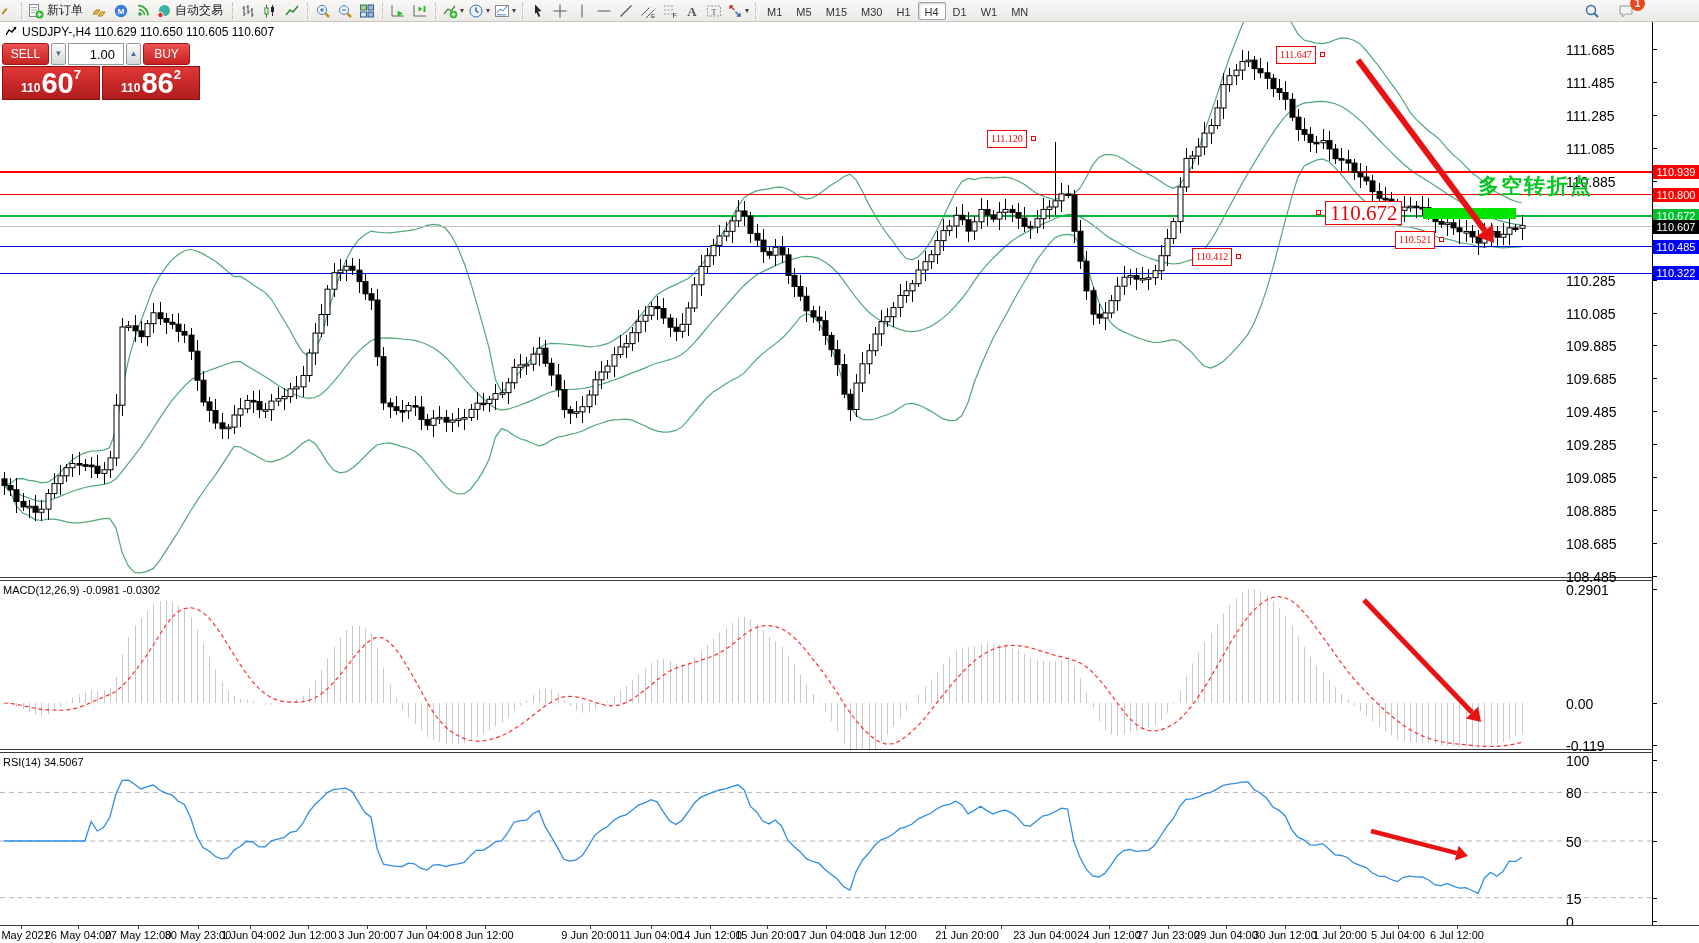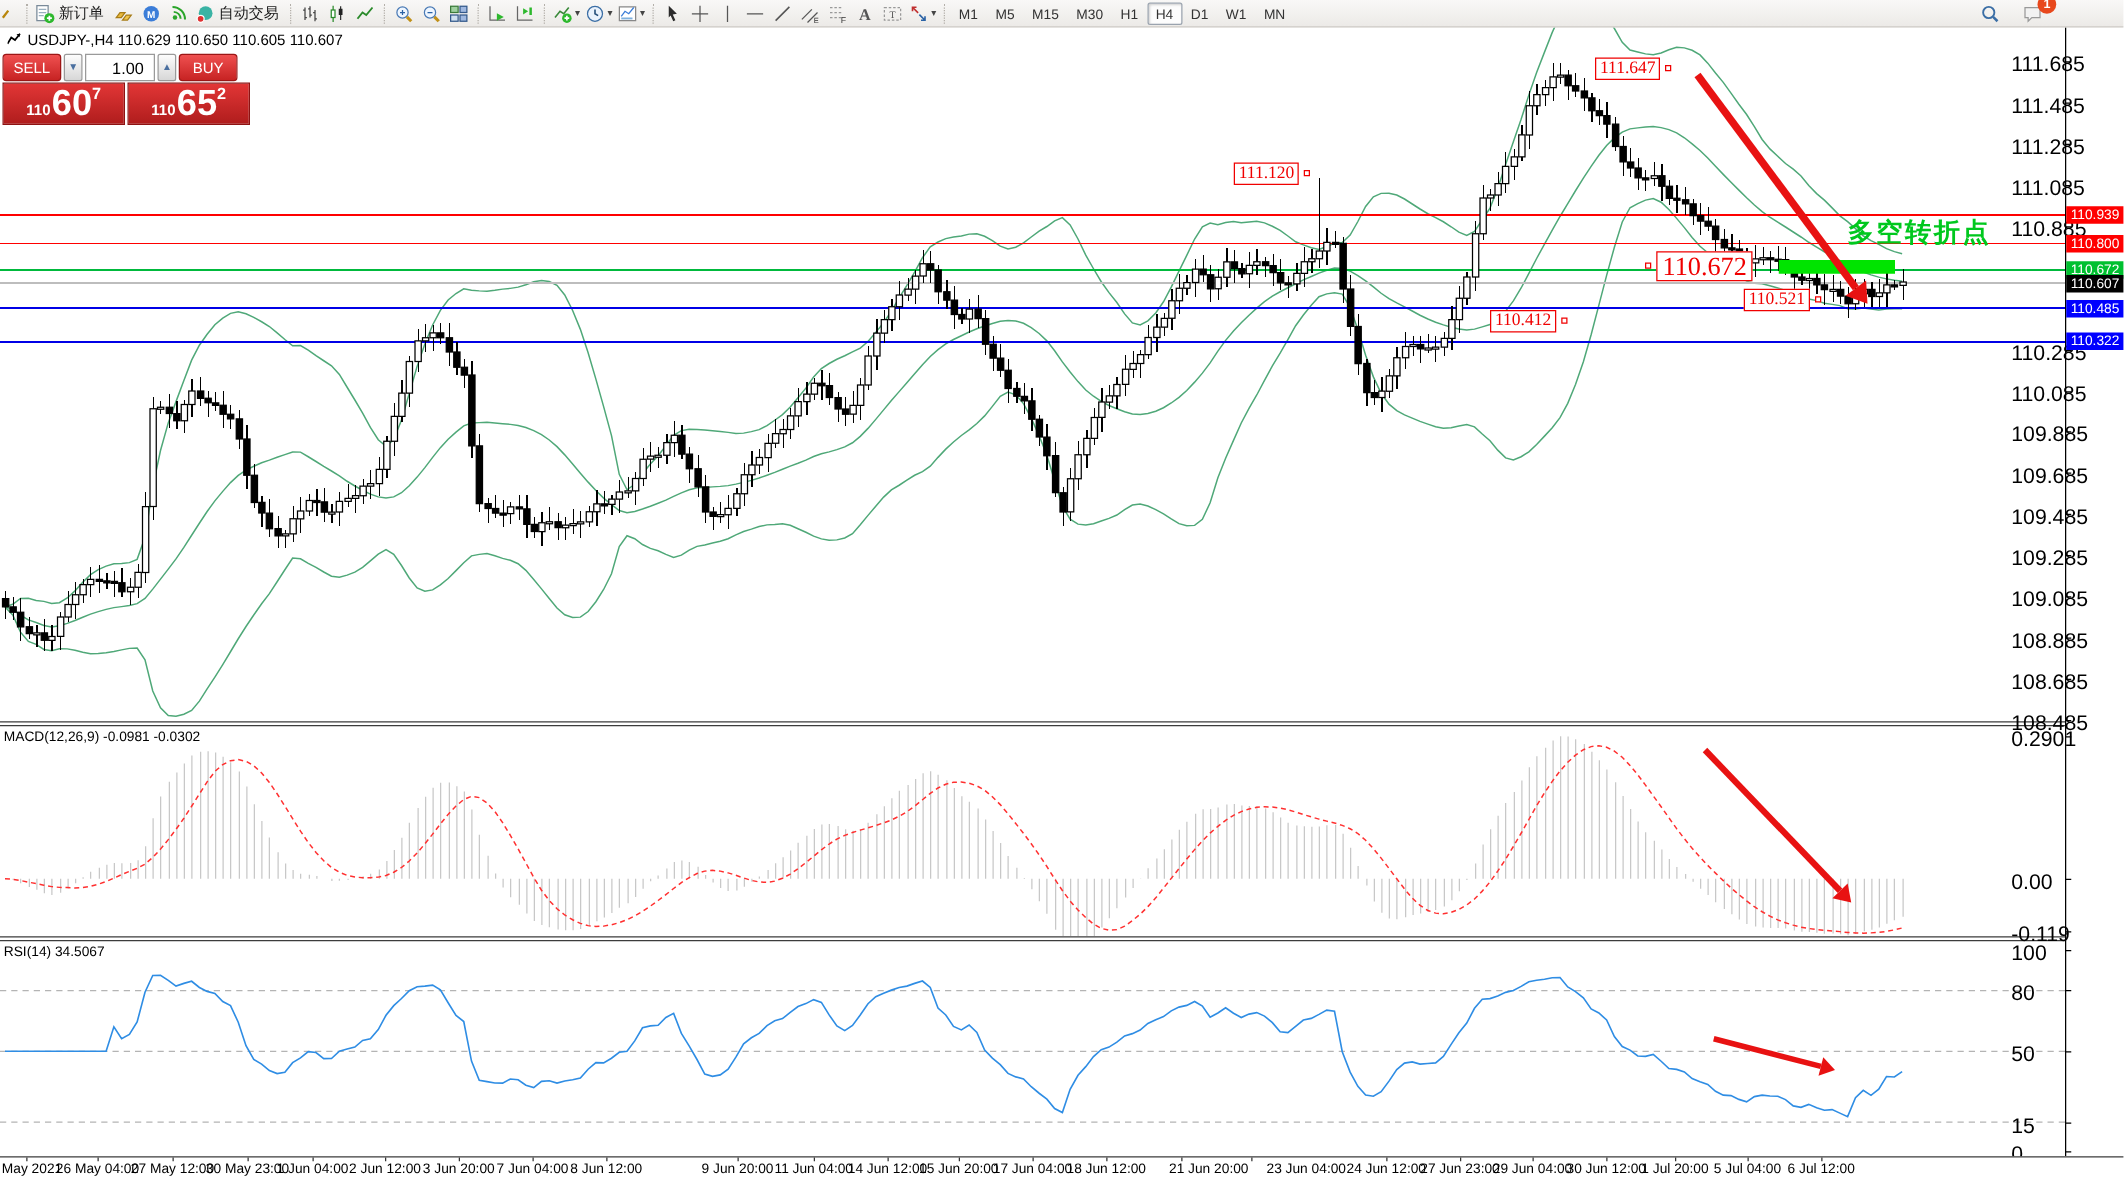--- a/index.html
+++ b/index.html
@@ -23,33 +23,33 @@
   .chatwrap { position:relative; }
   .nbadge { position:absolute; top:-5px; right:-8px; min-width:15px; height:15px; line-height:15px;
     background:#e8481c; color:#fff; border-radius:8px; font-size:10px; font-weight:bold;
     text-align:center; padding:0 2px; }
   
   #chart { position:absolute; left:0; top:22px; width:1699px; height:921px; }
   svg.panel { position:absolute; left:0; z-index:1; }
   #axis-line { position:absolute; left:1652px; top:0; height:903px; width:0; border-left:1px solid #000; z-index:2; }
   .panel-sep { position:absolute; left:0; width:1652px; height:4px; background:#fff;
     border-top:1px solid #3c3c3c; border-bottom:1px solid #3c3c3c; z-index:3; }
-  .ax-lbl { position:absolute; left:1609px; font-size:17px; color:#000; white-space:nowrap; z-index:3; }
+  .ax-lbl { position:absolute; left:1566px; font-size:14px; color:#000; white-space:nowrap; z-index:3; }
   .ax-tick { position:absolute; left:1652px; width:5px; height:1px; background:#000; z-index:3; }
   .ax-badge { position:absolute; left:1653px; width:46px; height:14px; line-height:14px; font-size:11px;
     color:#fff; text-align:center; white-space:nowrap; z-index:4; }
   #time-axis { position:absolute; left:0; top:903px; width:1699px; height:18px; background:#fff;
     border-top:1px solid #3c3c3c; z-index:5; }
   .t-lbl { position:absolute; top:3px; transform:translateX(-50%); font-size:11px; color:#000; white-space:nowrap; }
   .t-tick { position:absolute; top:0; width:1px; height:3px; background:#333; }
   
   #symbol-bar { position:absolute; left:6px; top:3px; display:flex; align-items:center; gap:5px;
     font-size:12px; color:#000; z-index:8; }
   .tag { position:absolute; border:1px solid #f00000; color:#f00000; background:#fff;
-    font-family:"Liberation Serif",serif; font-size:14px; line-height:16px; padding:0 3px;
+    font-family:"Liberation Serif",serif; font-size:10px; line-height:16px; padding:0 3px;
     white-space:nowrap; z-index:7; }
   .tag.big { font-size:21px; line-height:22px; padding:0 4px; }
   .tag .sq { position:absolute; width:5px; height:5px; background:#fff; border:1px solid #f00000; top:50%; margin-top:-3px; }
   .sq.right { right:-10px; } .sq.left { left:-10px; }
   #annot-text { position:absolute; left:1478px; top:150px; font-size:21px; font-weight:bold;
     color:#00c81e; letter-spacing:2px; white-space:nowrap; z-index:7; }
   #macd-label { position:absolute; left:3px; top:562px; font-size:11px; color:#000; z-index:6; }
   #rsi-label  { position:absolute; left:3px; top:734px; font-size:11px; color:#000; z-index:6; }
   
   #trade-panel { position:absolute; left:2px; top:21px; width:200px; z-index:10; }
@@ -928,21 +928,21 @@
         <div class="ocbtn">BUY</div>
       </div>
       <div id="tp-row2">
         <div class="bigpx">
           <span class="pfx">110</span>
             <span class="bignum">60</span>
             <span class="supd">7</span>
         </div>
         <div class="bigpx">
           <span class="pfx">110</span>
-            <span class="bignum">65</span>
+            <span class="bignum">86</span>
             <span class="supd">2</span>
         </div>
       </div>
     </div>
 
     <div id="annot-text">多空转折点</div>
     <div id="macd-label">MACD(12,26,9) -0.0981 -0.0302</div>
     <div id="rsi-label">RSI(14) 34.5067</div>
   <div class="tag" style="left: 1276px; top: 24px;">111.647<span class="sq right"></span></div>
       <div class="tag" style="left: 987px; top: 108px;">111.120<span class="sq right"></span></div>

